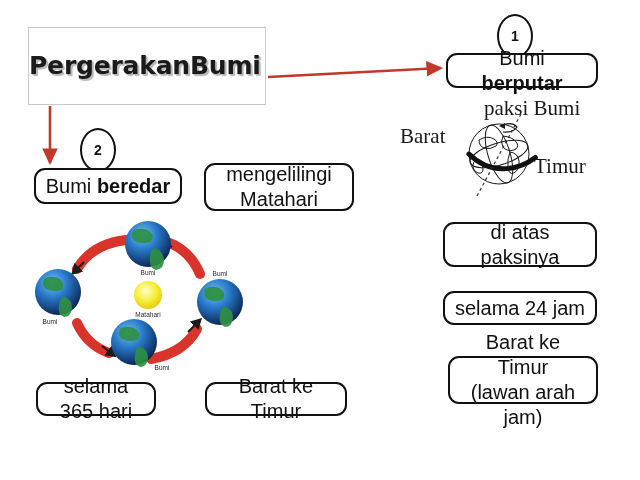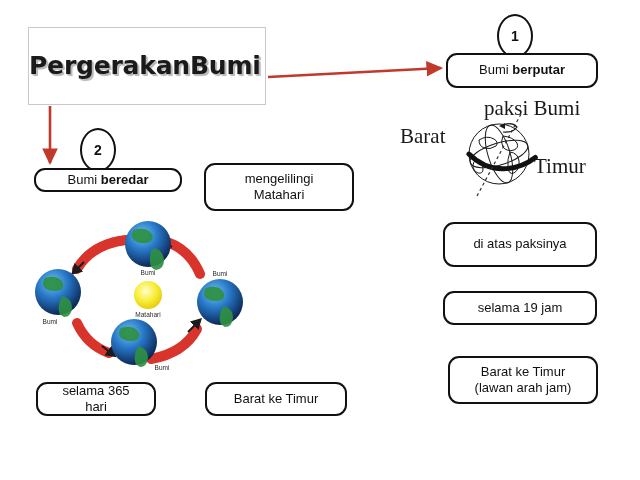--- a/index.html
+++ b/index.html
@@ -49,28 +49,28 @@
   .rbox {
     border: 2.2px solid #111111;
     border-radius: 11px;
     background: #ffffff;
     box-sizing: border-box;
     display: flex;
     align-items: center;
     justify-content: center;
     text-align: center;
     color: #111111;
-    font-size: 13px;
+    font-size: 20px;
     line-height: 1.25;
-    padding: 2px 16px;
+    padding: 2px 8px;
   }
   .rbox .b { font-weight: bold; }
 
   #box-berputar   { left: 446px; top: 53px;  width: 152px; height: 35px; }
-  #box-beredar    { left: 34px;  top: 168px; width: 148px; height: 24px; align-items: center; }
+  #box-beredar    { left: 34px;  top: 168px; width: 148px; height: 36px; align-items: center; }
   #box-mengelilingi { left: 204px; top: 163px; width: 150px; height: 48px; flex-direction: column; }
   #box-paksinya   { left: 443px; top: 222px; width: 154px; height: 45px; }
   #box-24jam      { left: 443px; top: 291px; width: 154px; height: 34px; }
   #box-baratTimur2 { left: 448px; top: 356px; width: 150px; height: 48px; flex-direction: column; }
   #box-365hari    { left: 36px;  top: 382px; width: 120px; height: 34px; }
   #box-baratTimur1 { left: 205px; top: 382px; width: 142px; height: 34px; }
 
   
   .circle-num {
     border: 2px solid #111111;
@@ -164,21 +164,21 @@
     <line x1="22" y1="88" x2="66" y2="6" stroke="#333333" stroke-width="1.2" stroke-dasharray="3,3"></line>
 
     <path d="M46 18 q10 -5 16 1 q-4 6 -14 5" fill="none" stroke="#1a1a1a" stroke-width="1.2"></path>
     <path d="M44 18 l6 -3 l0 6 z" fill="#1a1a1a"></path>
   </svg>
 
   <div class="abs rbox" id="box-paksinya">
     <span>di atas paksinya</span>
   </div>
   <div class="abs rbox" id="box-24jam">
-    <span>selama 19 jam</span>
+    <span>selama 24 jam</span>
   </div>
   <div class="abs rbox" id="box-baratTimur2">
     <span>Barat ke Timur</span>
     <span>(lawan arah jam)</span>
   </div>
 
   <div class="abs rbox" id="box-beredar">
     <span><span>Bumi </span><span class="b">beredar</span></span>
   </div>
 

